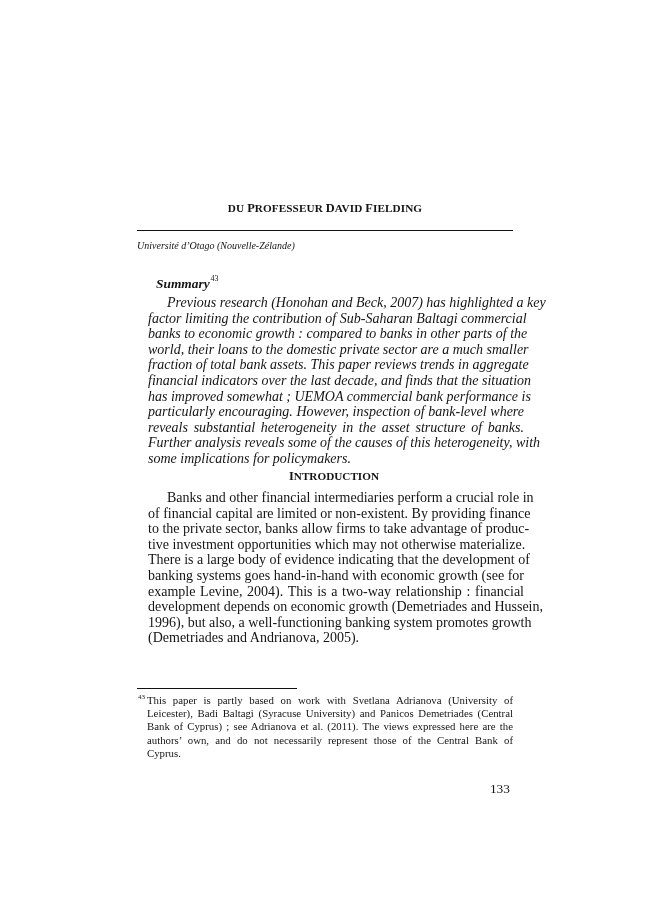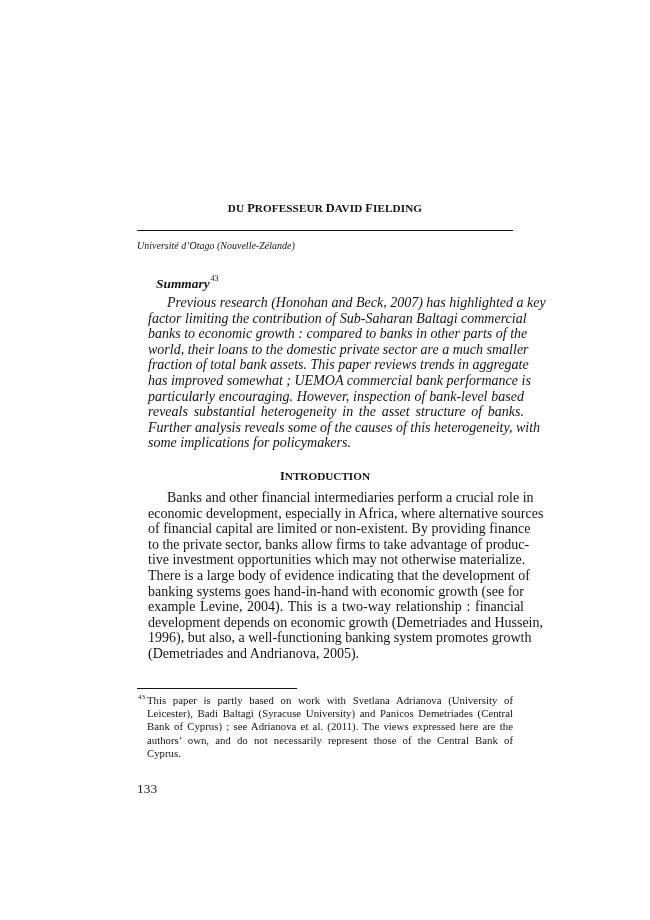--- a/index.html
+++ b/index.html
@@ -86,21 +86,21 @@
       text-align: justify;
       text-align-last: justify;
       white-space: nowrap;
     }
     .para .ln.first { padding-left: 19px; }
     .para .ln.last { text-align-last: left; }
     .italic { font-style: italic; }
     .summary-para { top: 295px; }
     .intro-head {
       position: absolute;
-      left: 0;
+      left: 9px;
       top: 469px;
       width: 376px;
       text-align: center;
       font-weight: bold;
       font-size: 11.2px;
       line-height: 14px;
     }
     .intro-head .cap { font-size: 12.4px; }
     .intro-para { top: 490px; }
     .rule-foot {
@@ -133,20 +133,21 @@
       text-align: justify;
       text-align-last: justify;
       white-space: nowrap;
     }
     .footnote .ln.last { text-align-last: left; }
     .page-number {
       position: absolute;
       left: 0;
       top: 781px;
       width: 373px;
+      text-align: right;
       font-size: 13.4px;
       line-height: 16px;
     }
   </style>
 </head>
 <body>
 
 <div class="page">
 
   <div class="heading-block">
@@ -158,32 +159,32 @@
   <div class="affil">Université d’Otago (Nouvelle-Zélande)</div>
 
   <div class="summary-head"><span>Summary</span><sup>43</sup></div>
 
   <div class="para italic summary-para">
     <span class="ln first">Previous research (Honohan and Beck, 2007) has highlighted a key</span>
     <span class="ln">factor limiting the contribution of Sub-Saharan Baltagi commercial</span>
     <span class="ln">banks to economic growth : compared to banks in other parts of the</span>
     <span class="ln">world, their loans to the domestic private sector are a much smaller</span>
     <span class="ln">fraction of total bank assets. This paper reviews trends in aggregate</span>
+    <span class="ln">financial indicators over the last decade, and finds that the situation</span>
     <span class="ln">has improved somewhat ; UEMOA commercial bank performance is</span>
-    <span class="ln">particularly encouraging. However, inspection of bank-level based</span>
+    <span class="ln">particularly encouraging. However, inspection of bank-level where</span>
     <span class="ln">reveals substantial heterogeneity in the asset structure of banks.</span>
     <span class="ln">Further analysis reveals some of the causes of this heterogeneity, with</span>
     <span class="ln last">some implications for policymakers.</span>
   </div>
 
   <div class="intro-head"><span class="cap">I</span><span>NTRODUCTION</span></div>
 
   <div class="para intro-para">
     <span class="ln first">Banks and other financial intermediaries perform a crucial role in</span>
-    <span class="ln">economic development, especially in Africa, where alternative sources</span>
     <span class="ln">of financial capital are limited or non-existent. By providing finance</span>
     <span class="ln">to the private sector, banks allow firms to take advantage of produc-</span>
     <span class="ln">tive investment opportunities which may not otherwise materialize.</span>
     <span class="ln">There is a large body of evidence indicating that the development of</span>
     <span class="ln">banking systems goes hand-in-hand with economic growth (see for</span>
     <span class="ln">example Levine, 2004). This is a two-way relationship : financial</span>
     <span class="ln">development depends on economic growth (Demetriades and Hussein,</span>
     <span class="ln">1996), but also, a well-functioning banking system promotes growth</span>
     <span class="ln last">(Demetriades and Andrianova, 2005).</span>
   </div>

